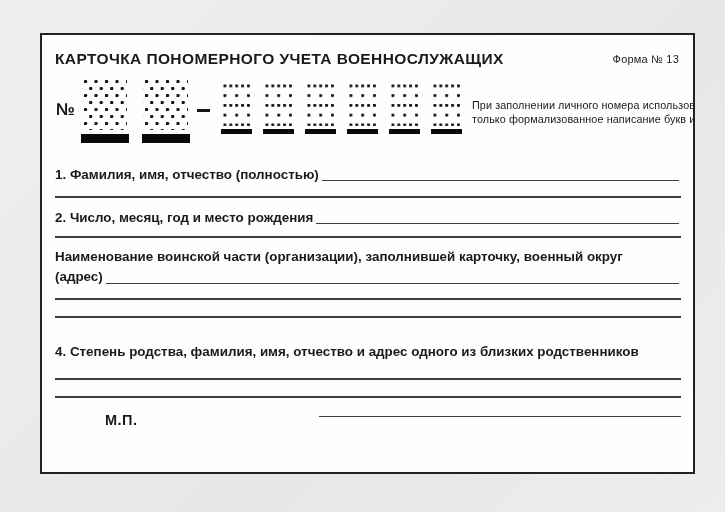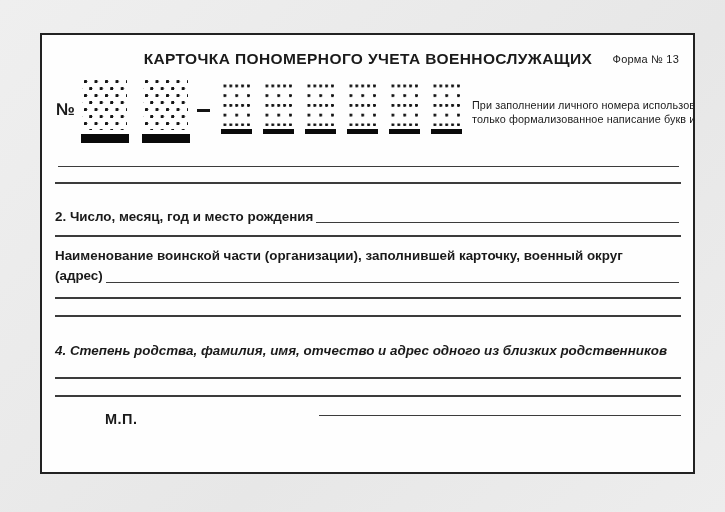--- a/index.html
+++ b/index.html
@@ -17,21 +17,21 @@
     left: 40px; top: 33px;
     width: 655px; height: 441px;
     background: #fefefe;
     border: 2.5px solid #222;
     padding: 14px 12px 0 13px;
     overflow: hidden;
   }
   
   .hdr { position: relative; height: 20px; margin-top: 1px; }
   .hdr-title {
-    text-align: center;
+    text-align: left;
     font-size: 15.5px;
     font-weight: bold;
     letter-spacing: 0.4px;
     white-space: nowrap;
   }
   .hdr-formno {
     position: absolute;
     right: 2px; top: 3px;
     font-size: 11px;
     font-weight: normal;
@@ -69,28 +69,28 @@
     line-height: 14px;
     letter-spacing: 0.1px;
     white-space: nowrap;
   }
   
   .fieldrow { display: flex; align-items: stretch; font-size: 13.4px; font-weight: bold; line-height: 17px; white-space: nowrap; }
   .fill { flex: 1; border-bottom: 1.8px solid #3c3c3c; margin: 0 2px 2px 3px; }
   .rule { height: 0; border-bottom: 2px solid #3c3c3c; }
   .f1 { margin-top: 18px; }
   .rule-1 { margin-top: 13px; }
-  .f2 { margin-top: 24px; }
+  .f2 { margin-top: 11px; }
   .rule-2 { margin-top: 10px; }
   .f3 { margin-top: 9px; font-size: 13.4px; font-weight: bold; line-height: 19.5px; }
   .f3 .line { white-space: nowrap; }
   .f3 .line-flot { display: flex; align-items: stretch; }
   .rule-3 { margin-top: 12px; }
   .rule-4 { margin-top: 16px; }
-  .f4 { margin-top: 25px; font-style: italic; }
+  .f4 { margin-top: 25px; }
   .rule-5 { margin-top: 18px; }
   .rule-6 { margin-top: 16px; }
   
   .sigrow { display: flex; margin-top: 11px; gap: 20px; }
   .stamp { font-size: 14.5px; font-weight: bold; margin: 3px 0 0 50px; letter-spacing: 0.5px; }
   .sigcol { margin-left: auto; width: 362px; }
   .sigline { height: 0; border-bottom: 1.7px solid #3c3c3c; margin-top: 7px; }
   .sigcap { font-size: 8.6px; color: #2a2a2a; margin-top: 3px; padding-left: 2px; letter-spacing: 0.15px; white-space: nowrap; }
 </style>
 </head>
@@ -143,20 +143,21 @@
         <div class="bar-small"></div>
       </div>
 
       <div class="num-note">
         <div>При заполнении личного номера использовать</div>
         <div>только формализованное написание букв и цифр</div>
       </div>
     </div>
 
     <div class="fieldrow f1">
+      <span>1. Фамилия, имя, отчество (полностью)</span>
       <span class="fill"></span>
     </div>
     <div class="rule rule-1"></div>
 
     <div class="fieldrow f2">
       <span>2. Число, месяц, год и место рождения</span>
       <span class="fill"></span>
     </div>
     <div class="rule rule-2"></div>
 

